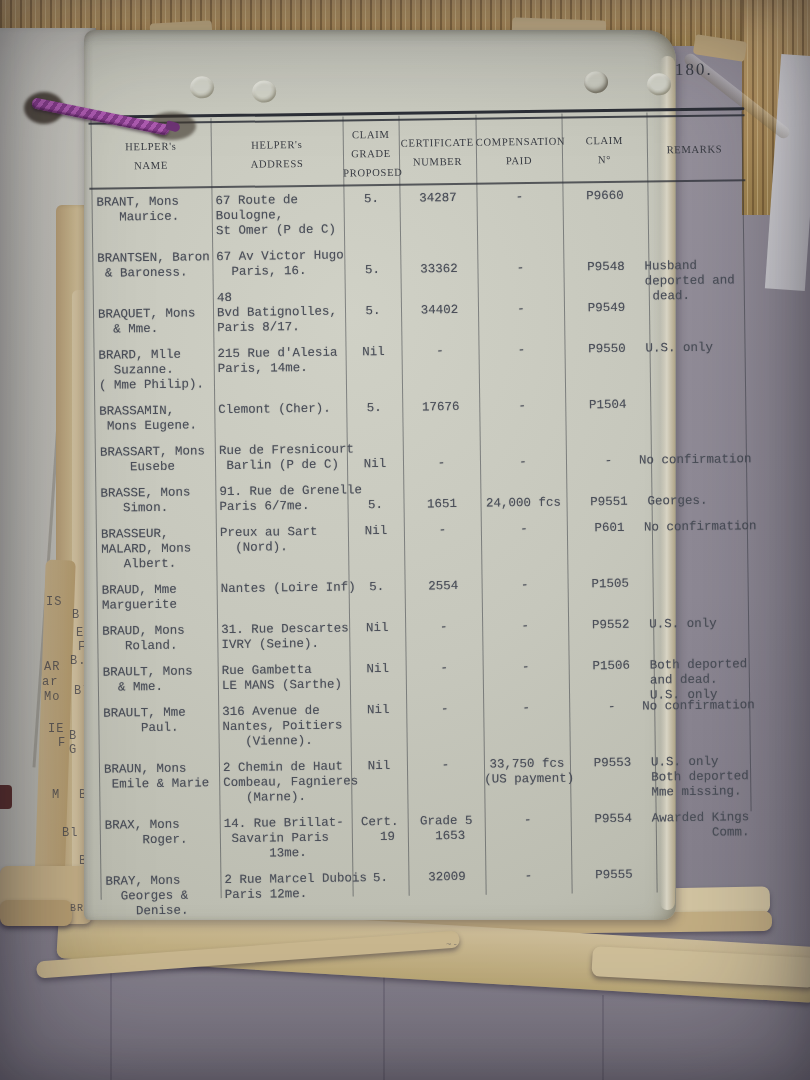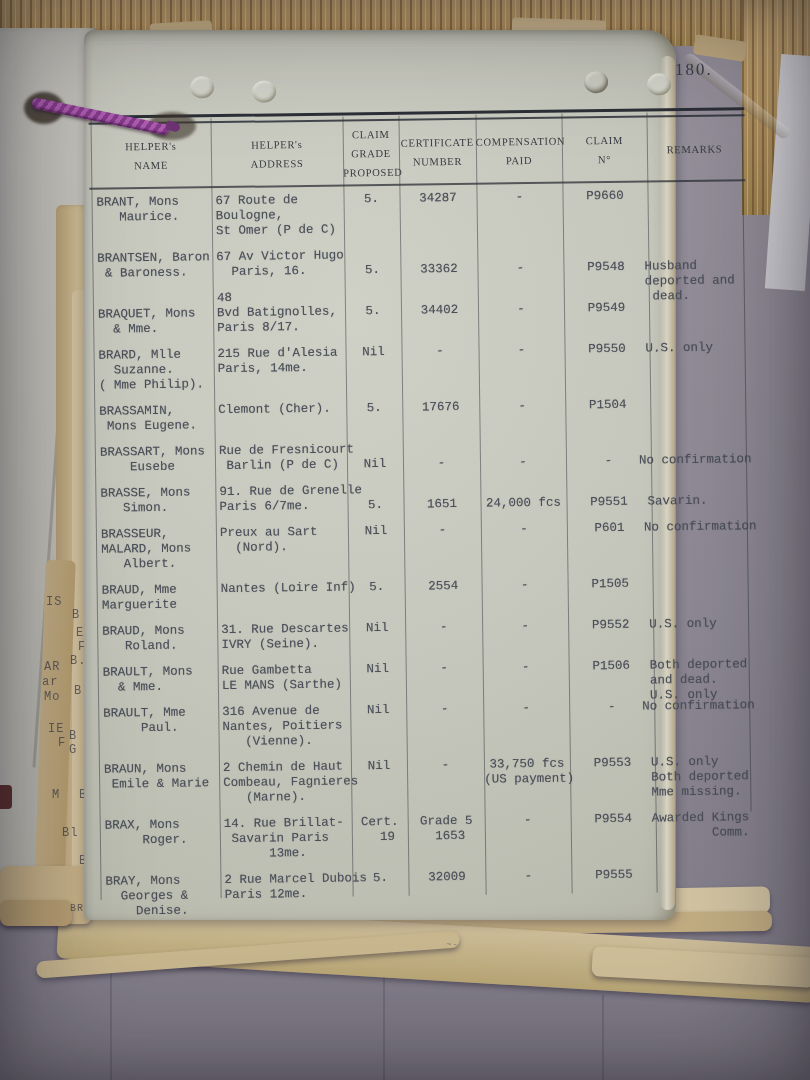--- a/index.html
+++ b/index.html
@@ -295,21 +295,21 @@
     <div class="cell c-award pre">
 5.</div>
     <div class="cell c-cert pre">
 1651</div>
     <div class="cell c-comp pre">
 24,000 fcs</div>
     <div class="cell c-claim pre">
 P9551</div>
     <div class="cell c-remarks">
       <div class="abs pre">
-Savarin.</div>
+Georges.</div>
     </div>
   </div>
 
   <div class="trow">
     <div class="cell c-name pre">BRASSEUR,
 MALARD, Mons
    Albert.</div>
     <div class="cell c-addr pre">Preux au Sart
   (Nord).</div>
     <div class="cell c-award pre">Nil</div>

